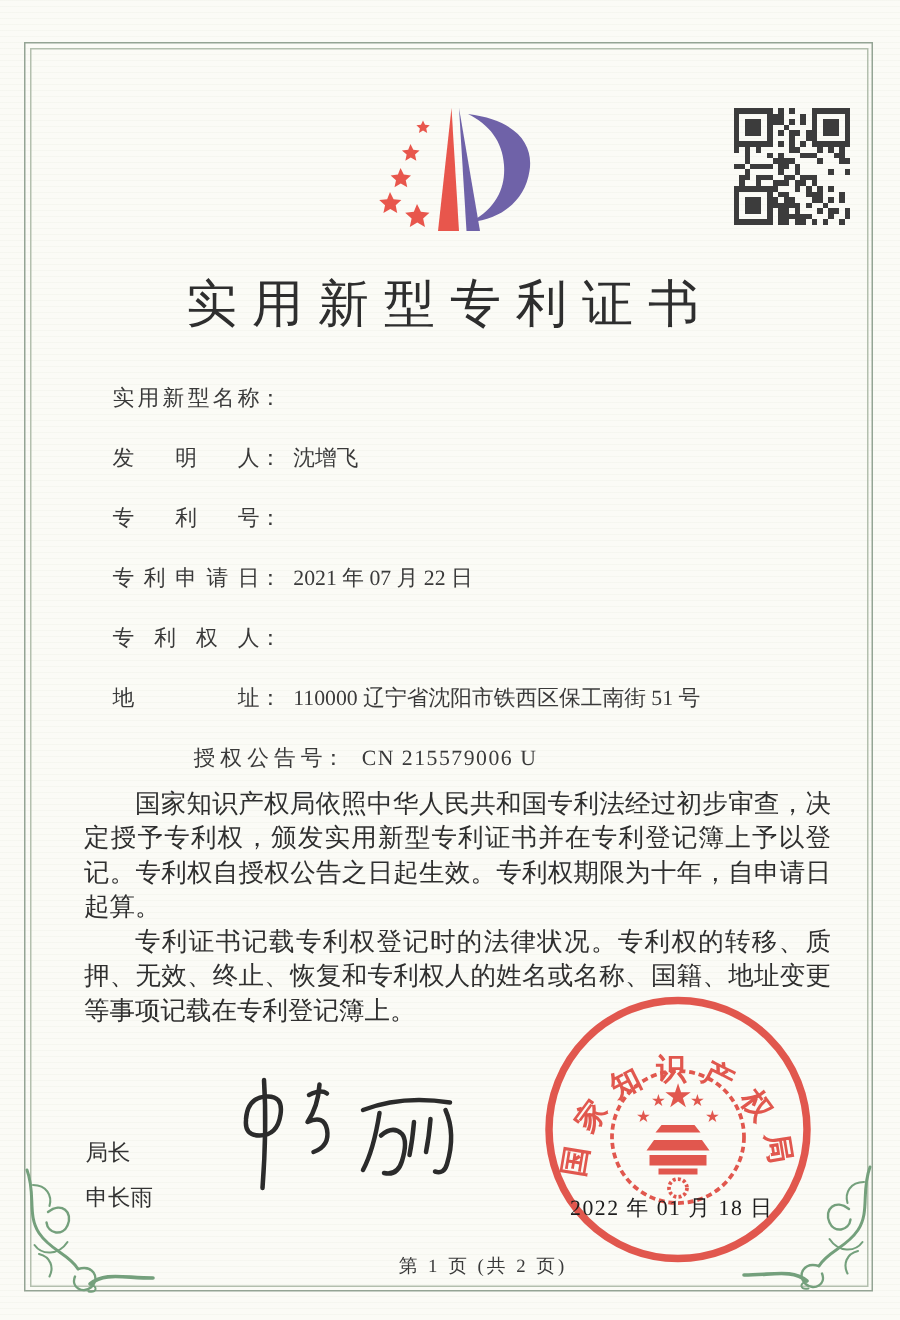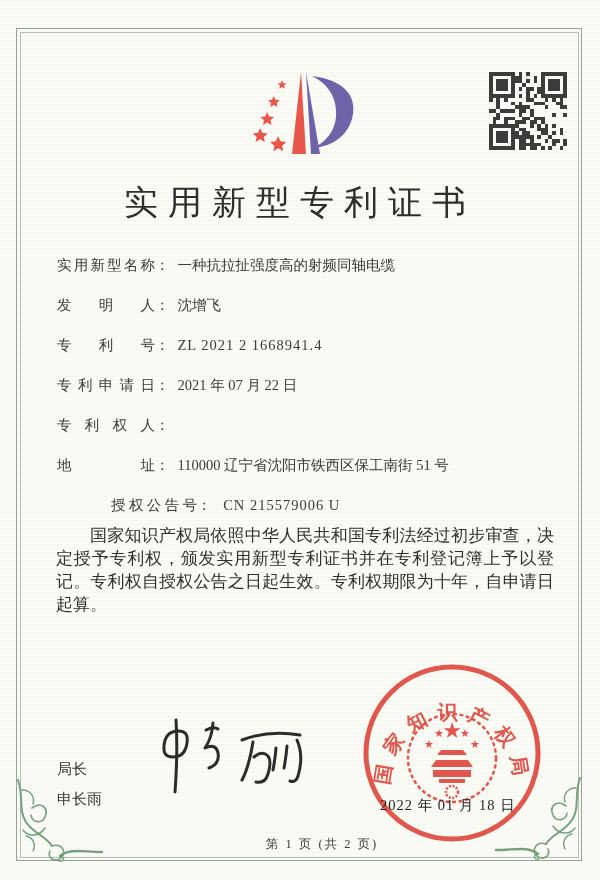--- a/index.html
+++ b/index.html
@@ -33,21 +33,21 @@
   .qr{position:absolute;left:489px;top:72px;width:78px;height:78px;}
   .title{
     position:absolute;left:0;right:0;top:180px;
     text-align:center;font-size:34px;letter-spacing:10px;
     color:#2e2e2e;font-weight:500;font-family:Liberation Serif, serif;
   }
   .fields{position:absolute;left:57px;right:40px;top:245px;}
   .field-row{height:40px;display:flex;align-items:center;font-size:14.5px;color:#3a3a3a;white-space:nowrap;}
   .field-label{
     display:inline-block;width:98px;
-    text-align:justify;text-align-last:justify;
+    text-align:justify;text-align-last:justify;margin-left:18px;
   }
   .field-colon{margin-right:8px;}
   .dual{display:flex;}
   .dual .second{margin-left:54px;}
   .dual .second .field-label{width:86px;}
   .value-mono{letter-spacing:1px;}
   .body-text{
     position:absolute;left:56px;right:46px;top:524px;
     font-size:17px;line-height:23px;color:#2f2f2f;text-align:justify;
   }
@@ -319,31 +319,29 @@
         <rect x="19" y="20" width="1" height="1" fill="#3c3c3c"></rect>
       </svg>
   </div>
 
   <div class="title">实用新型专利证书</div>
 
   <div class="fields">
     <div class="field-row">
       <span class="field-label">实用新型名称</span>
         <span class="field-colon">：</span>
-      <span>一种抗拉扯强度高的射频同轴电缆</span>
     </div>
     <div class="field-row">
       <span class="field-label">发明人</span>
         <span class="field-colon">：</span>
       <span>沈增飞</span>
     </div>
     <div class="field-row">
       <span class="field-label">专利号</span>
         <span class="field-colon">：</span>
-      <span class="value-mono">ZL 2021 2 1668941.4</span>
     </div>
     <div class="field-row">
       <span class="field-label">专利申请日</span>
         <span class="field-colon">：</span>
       <span>2021 年 07 月 22 日</span>
     </div>
     <div class="field-row">
       <span class="field-label">专利权人</span>
         <span class="field-colon">：</span>
     </div>
@@ -355,20 +353,21 @@
     <div class="field-row dual">
       <div class="second">
         <span class="field-label">授权公告号</span><span class="field-colon">：</span>
         <span class="value-mono">CN 215579006 U</span>
       </div>
     </div>
   </div>
 
   <div class="body-text">
     <p>国家知识产权局依照中华人民共和国专利法经过初步审查，决定授予专利权，颁发实用新型专利证书并在专利登记簿上予以登记。专利权自授权公告之日起生效。专利权期限为十年，自申请日起算。</p>
+    <p>专利证书记载专利权登记时的法律状况。专利权的转移、质押、无效、终止、恢复和专利权人的姓名或名称、国籍、地址变更等事项记载在专利登记簿上。</p>
   </div>
 
   <div class="sign-block">
     <div>局长</div>
     <div>申长雨</div>
   </div>
 
   <div class="signature">
     <svg width="175" height="100" viewBox="0 0 175 100" fill="none" stroke="#2b2b2b" stroke-width="3" stroke-linecap="round" stroke-linejoin="round">
       <path d="M14 34 Q 15 20 27 19 Q 39 18 37 31 Q 35 45 23 45 Q 13 45 14 35"></path>

